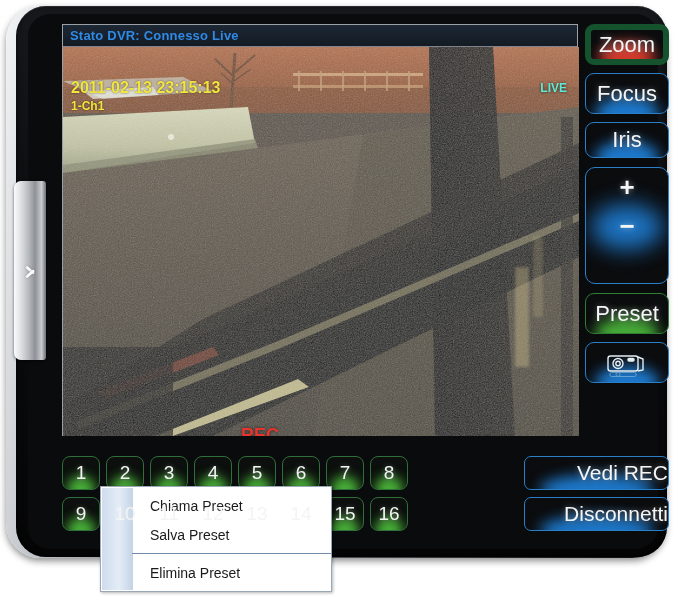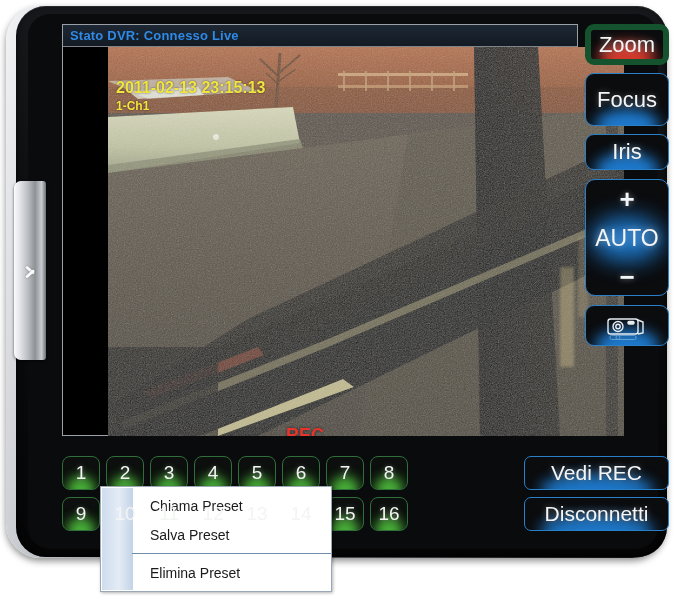--- a/index.html
+++ b/index.html
@@ -56,21 +56,21 @@
     background:linear-gradient(180deg,#1d2835 0%,#131a23 100%);
     border-bottom:1px solid #7e848a;
     box-sizing:border-box;
     display:flex;align-items:center;
   }
   .title-bar .t{
     color:#2f8ae6;font-size:13px;font-weight:bold;letter-spacing:.2px;padding-left:7px;
     white-space:nowrap;
   }
   .video-area{
-    position:absolute;left:0;top:22px;width:516px;height:389px;overflow:hidden;background:#171410;margin-left:45px;
+    position:absolute;left:0;top:22px;width:516px;height:389px;overflow:hidden;background:#171410;
   }
   .video-area svg{display:block;width:516px;height:389px;}
 
   .ov{position:absolute;pointer-events:none;white-space:nowrap;}
   .ov-ts{left:8px;top:32px;color:#f2e53d;font-size:16px;font-weight:bold;
         text-shadow:0 0 2px rgba(0,0,0,.6);}
   .ov-ch{left:8px;top:52px;color:#f2e53d;font-size:12px;font-weight:bold;
         text-shadow:0 0 2px rgba(0,0,0,.6);}
   .ov-live{right:12px;top:34px;color:#5eead4;font-size:12px;font-weight:bold;
         text-shadow:0 0 3px rgba(0,0,0,.7);}
@@ -93,21 +93,21 @@
   }
   .btn .lbl{position:relative;z-index:2;}
   .b-red{border:6px solid #14532d;}
   .b-red .glow{background:#e03c2e;}
   .b-blue{border:1px solid #2a7fc9;}
   .b-blue .glow{background:#1f7fd6;}
   .b-green{border:1px solid #2e7d32;}
   .b-green .glow{background:#49b33a;}
 
   .zoom-btn{width:84px;height:41px;margin-bottom:8px;}
-  .focus-btn{width:84px;height:53px;margin-bottom:8px;}
+  .focus-btn{width:84px;height:41px;margin-bottom:8px;}
   .iris-btn{width:84px;height:36px;margin-bottom:9px;}
   .aux-panel{
     position:relative;width:84px;height:117px;margin-bottom:9px;
     box-sizing:border-box;border:1px solid #2a7fc9;border-radius:10px;background:#0b0c0e;
     overflow:hidden;
   }
   .aux-panel .glow{
     position:absolute;left:50%;top:50%;width:72px;height:46px;transform:translate(-50%,-48%);
     background:#1f7fd6;border-radius:50%;filter:blur(11px);opacity:.9;
   }
@@ -131,21 +131,21 @@
   }
   .ch .glow{position:absolute;left:50%;bottom:-13px;width:78%;height:26px;transform:translateX(-50%);
     background:#4cb93b;border-radius:50%;filter:blur(6px);opacity:.95;}
   .ch .lbl{position:relative;z-index:2;}
 
   
   .act-col{position:absolute;left:524px;top:456px;width:145px;}
   .act{
     position:relative;width:145px;height:34px;box-sizing:border-box;
     border:1px solid #2a7fc9;border-radius:7px;background:#0b0c0e;
-    display:flex;align-items:center;justify-content:center;overflow:hidden;cursor:pointer;
+    display:flex;align-items:center;justify-content:flex-end;overflow:hidden;cursor:pointer;
     color:#f4f5f6;font-size:21px;text-shadow:0 0 6px rgba(255,255,255,.35);
     margin-bottom:7px;
   }
   .act .glow{position:absolute;left:50%;bottom:-14px;width:80%;height:28px;transform:translateX(-50%);
     background:#1f7fd6;border-radius:50%;filter:blur(7px);opacity:.95;}
   .act .lbl{position:relative;z-index:2;}
 
   
   .ctx{
     position:absolute;left:100px;top:486px;width:232px;
@@ -295,24 +295,27 @@
     </div>
 
     <div class="btn b-blue iris-btn">
       <span class="glow"></span>
       <span class="lbl">Iris</span>
     </div>
 
     <div class="aux-panel">
       <span class="glow"></span>
       <div class="aux-seg aux-plus">+</div>
-      <div class="aux-seg aux-auto">AUTO</div>
       <div class="aux-seg aux-minus">−</div>
     </div>
 
+    <div class="btn b-green preset-btn">
+      <span class="glow"></span>
+      <span class="lbl">Preset</span>
+    </div>
 
     <div class="btn b-blue snap-btn">
       <span class="glow"></span>
       <svg width="46" height="28" viewBox="0 0 46 28">
         <g fill="none" stroke="#e9ecef" stroke-width="1.4">
           <rect x="4" y="7" width="30" height="15" rx="2.5"></rect>
           <circle cx="14" cy="14.5" r="5"></circle>
           <circle cx="14" cy="14.5" r="2.2"></circle>
           <rect x="24" y="9.5" width="6" height="2.6" rx="1" fill="#e9ecef"></rect>
           <path d="M34 8 L39 10 L39 21 L34 22"></path>

